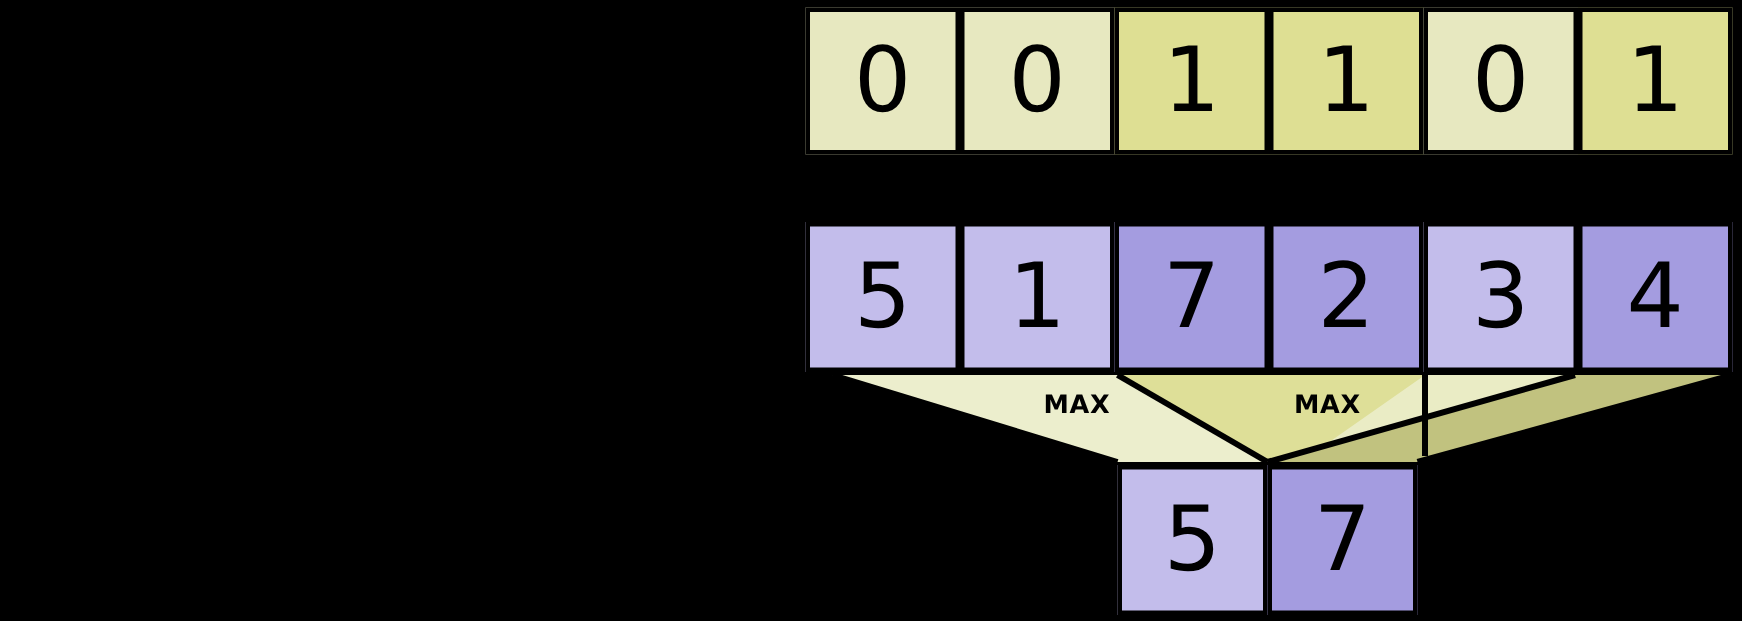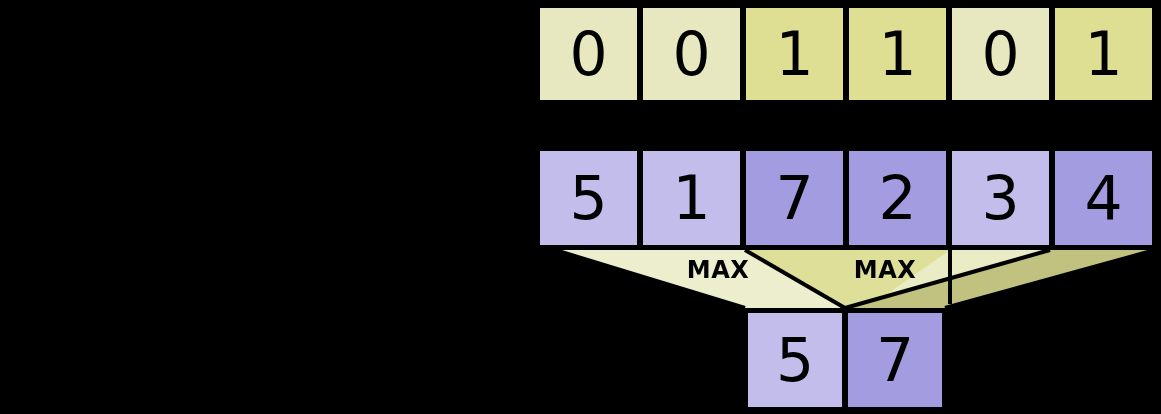--- a/index.html
+++ b/index.html
@@ -35,21 +35,21 @@
     color: #000000;
     font-weight: 400;
     user-select: none;
   }
   .row-mask {
     position: absolute;
     background: #000000;
   }
   .max-label {
     position: absolute;
-    font-size: 24px;
+    font-size: 17px;
     font-weight: bold;
     color: #000000;
     letter-spacing: 0.5px;
     transform: translate(-50%, -50%);
     white-space: nowrap;
     user-select: none;
   }
 </style>
 </head>
 <body>

